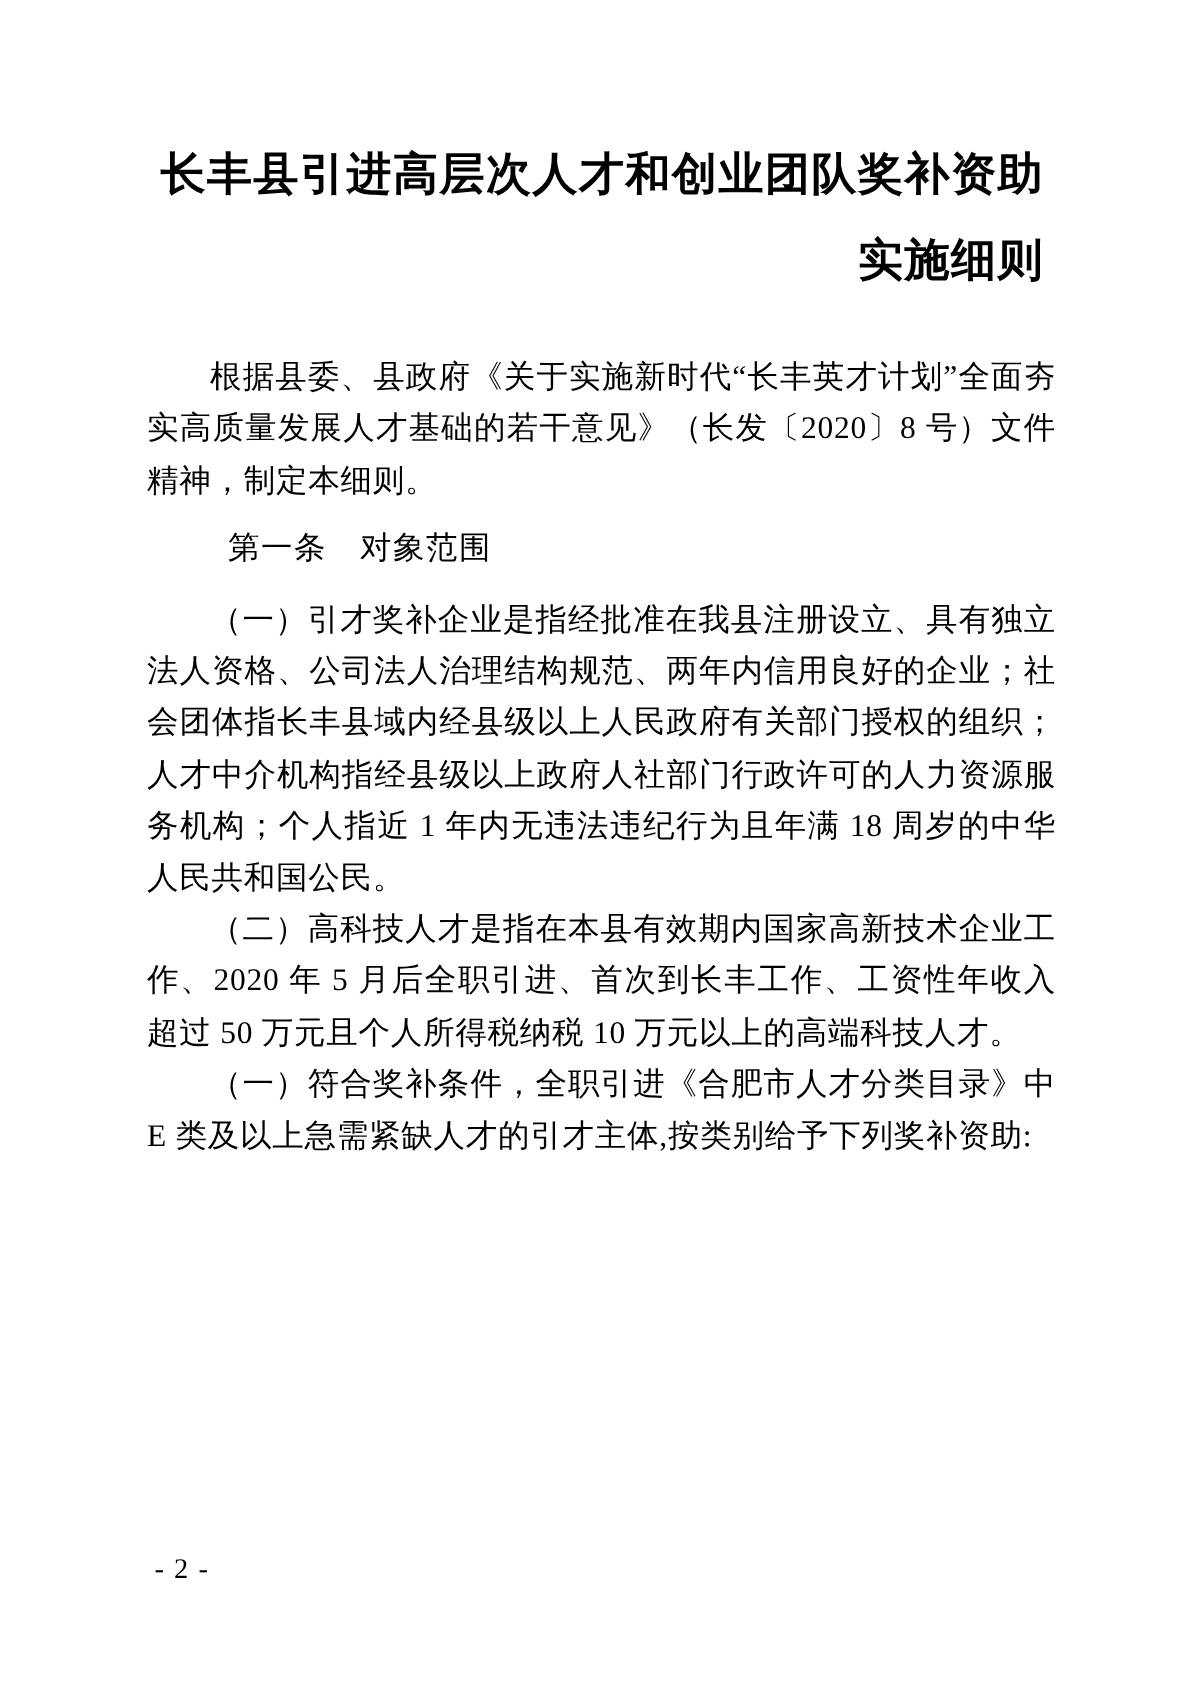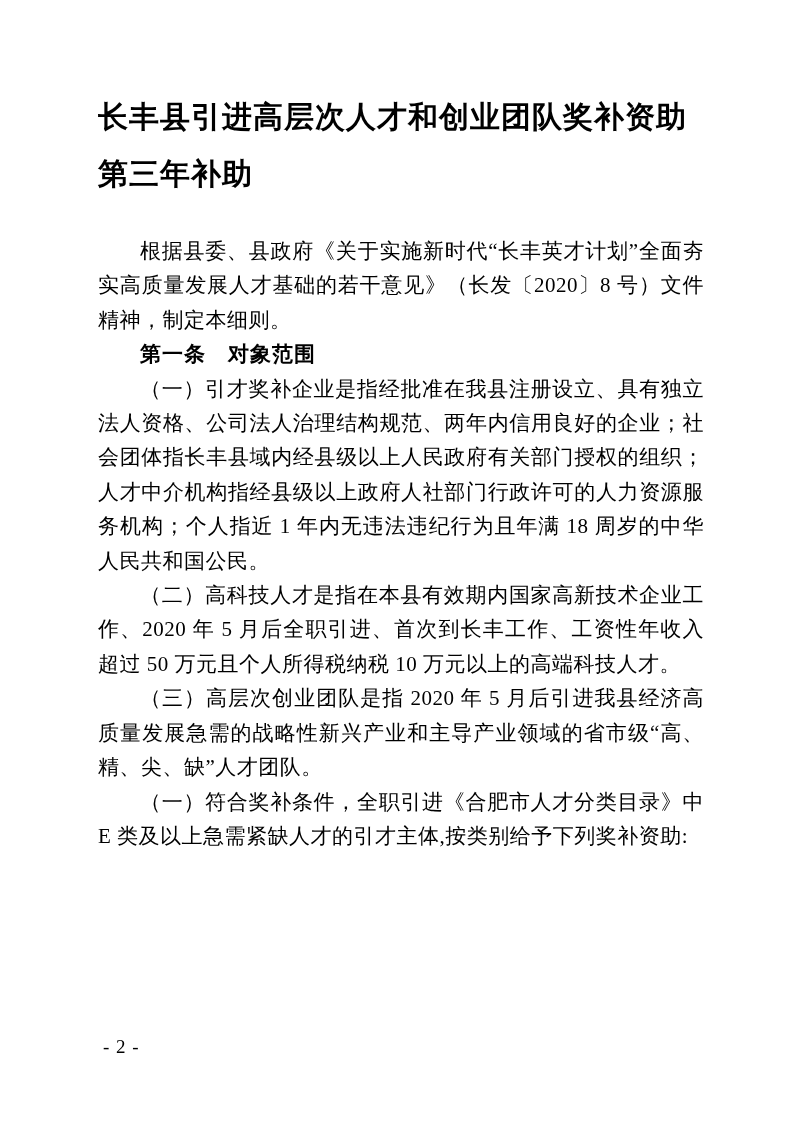--- a/index.html
+++ b/index.html
@@ -15,21 +15,21 @@
     background: #ffffff;
     color: #000000;
     font-family: "Liberation Serif", "DejaVu Serif", serif;
     overflow: hidden;
   }
   .doc-title {
     position: absolute;
     top: 88px;
     left: 98px;
     right: 98px;
-    text-align: left;
+    text-align: right;
     font-weight: bold;
     font-size: 30px;
     line-height: 57px;
     letter-spacing: 1px;
     font-family: "Liberation Serif", "DejaVu Serif", serif;
   }
   .doc-body {
     position: absolute;
     top: 234px;
     left: 98px;
@@ -37,50 +37,49 @@
     font-size: 21px;
     line-height: 34.4px;
     text-align: justify;
     letter-spacing: 0.5px;
   }
   .para {
     margin: 0;
     text-indent: 2em;
   }
   .heading {
-    margin: 0;
+    margin: 12px;
     text-indent: 2em;
-    font-weight: bold;
+    font-weight: normal;
     font-family: "Liberation Sans", "DejaVu Sans", sans-serif;
     letter-spacing: 1px;
   }
   .page-number {
     position: absolute;
     left: 103px;
     top: 1035px;
     font-size: 19px;
     line-height: 24px;
     letter-spacing: 1px;
     font-family: "Liberation Serif", "DejaVu Serif", serif;
   }
 </style>
 </head>
 <body>
 
 <div class="page">
 
   <div class="doc-title">
     <div>长丰县引进高层次人才和创业团队奖补资助</div>
-    <div>第三年补助</div>
+    <div>实施细则</div>
   </div>
 
   <div class="doc-body">
     <p class="para">根据县委、县政府《关于实施新时代“长丰英才计划”全面夯实高质量发展人才基础的若干意见》（长发〔2020〕8 号）文件精神，制定本细则。</p>
     <p class="heading">第一条　对象范围</p>
     <p class="para">（一）引才奖补企业是指经批准在我县注册设立、具有独立法人资格、公司法人治理结构规范、两年内信用良好的企业；社会团体指长丰县域内经县级以上人民政府有关部门授权的组织；人才中介机构指经县级以上政府人社部门行政许可的人力资源服务机构；个人指近 1 年内无违法违纪行为且年满 18 周岁的中华人民共和国公民。</p>
     <p class="para">（二）高科技人才是指在本县有效期内国家高新技术企业工作、2020 年 5 月后全职引进、首次到长丰工作、工资性年收入超过 50 万元且个人所得税纳税 10 万元以上的高端科技人才。</p>
-    <p class="para">（三）高层次创业团队是指 2020 年 5 月后引进我县经济高质量发展急需的战略性新兴产业和主导产业领域的省市级“高、精、尖、缺”人才团队。</p>
     <p class="para">（一）符合奖补条件，全职引进《合肥市人才分类目录》中E 类及以上急需紧缺人才的引才主体,按类别给予下列奖补资助:</p>
   </div>
 
   <div class="page-number">- 2 -</div>
 
 </div>
 
 </body></html>

